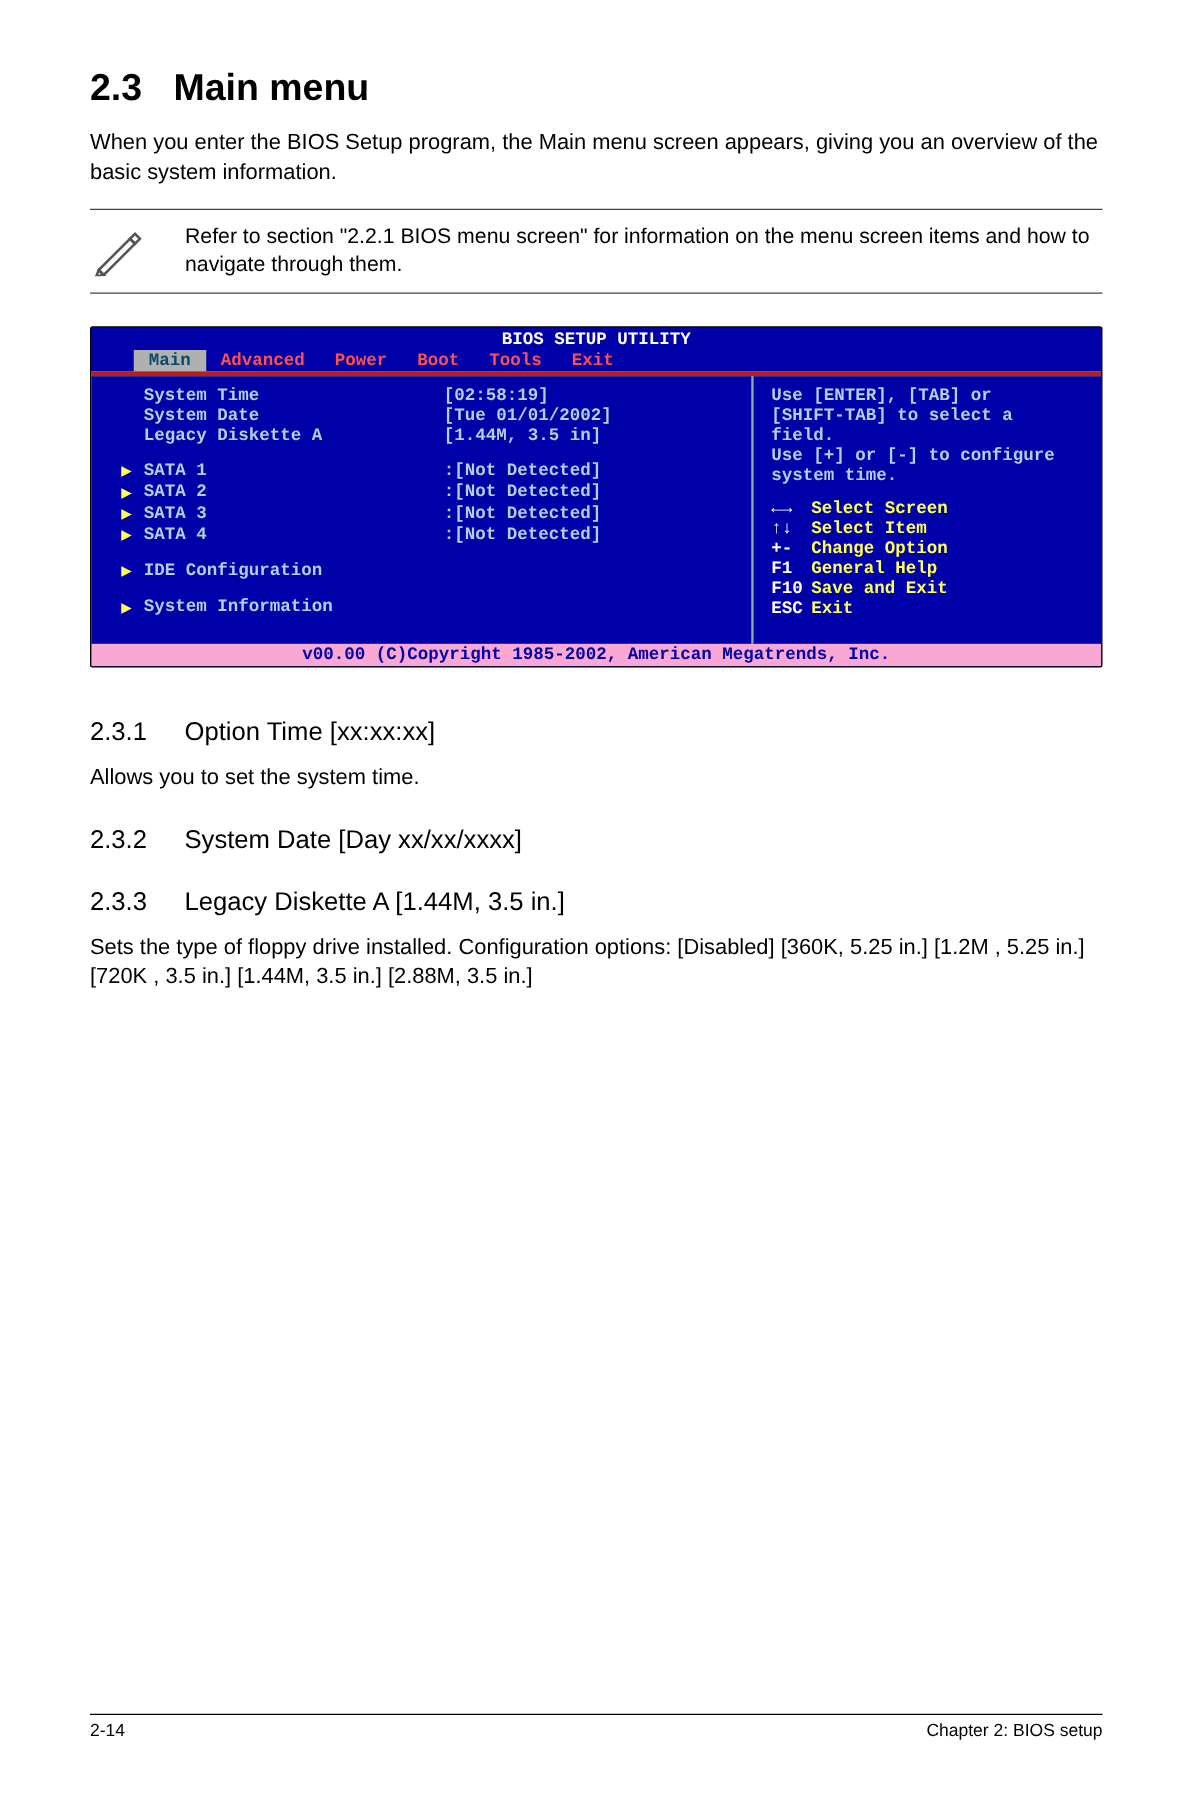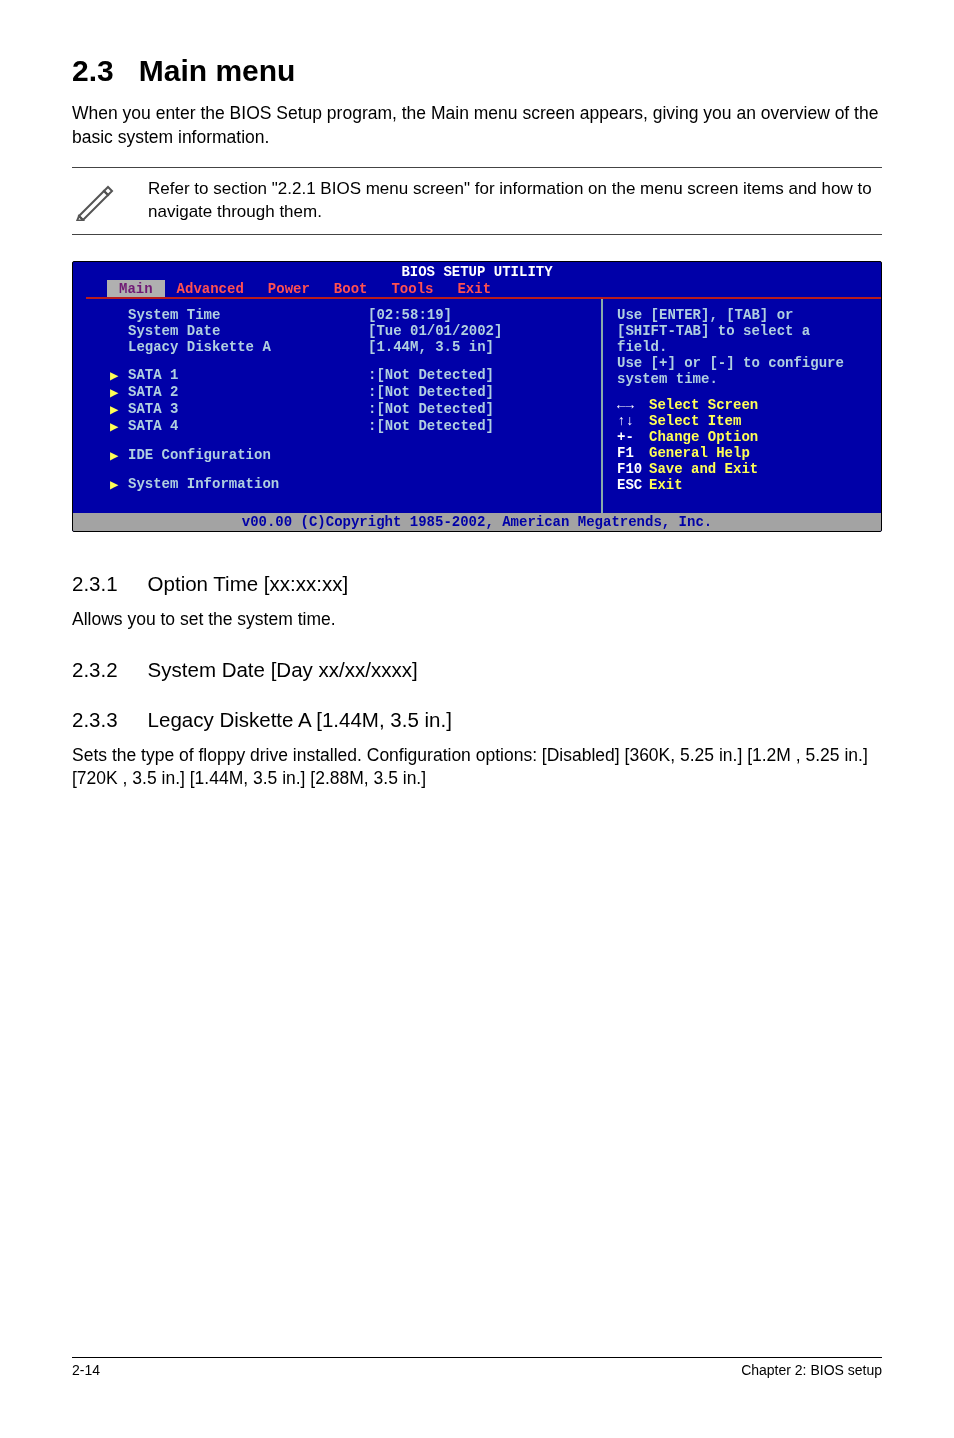--- a/index.html
+++ b/index.html
@@ -72,27 +72,26 @@
     align-items: flex-end;
     padding: 0 34px;
   }
   .bios-tab {
     color: #ff5050;
     padding: 1px 12px 0 12px;
     font-weight: bold;
   }
   .bios-tab.active {
     background: #b0b0b0;
-    color: #701a75;
+    color: #0c4a6e;
   }
   .bios-body {
     display: flex;
     background: #86efac;
-    border-top: 2px solid #b91c1c;
-    margin-left: 13px;
+    border-top: 4px solid #b91c1c;
   }
   .bios-left {
     flex: 1;
     background: #0000a8;
     color: #ff5;
     padding: 8px 16px 20px 24px;
     border-right: 2px solid #8aa;
   }
   .bios-left .row { display:flex; }
   .bios-left .lbl { width: 240px; color: #b0cfe0; }
@@ -106,38 +105,38 @@
     font-weight: bold;
     display:flex;
     flex-direction:column;
     justify-content:space-between;
   }
   .bios-right .help-top { color:#b0cfe0; }
   .bios-right .help-bot { color:#fff; }
   .bios-right .key { color:#fff; display:inline-block; width:32px; }
   .bios-right .act { color:#ff5; }
   .bios-footer {
-    background: #a3a3a3;
+    background: #f9a8d4;
     color: #0000a8;
     text-align: center;
     padding: 1px 0 1px 0;
     font-weight: bold;
   }
 
   h2.sub {
     font-size: 20.5px;
     font-weight: normal;
     margin: 26px 0 12px 0;
     display:flex;
     gap: 30px;
   }
 
   .page-footer {
     border-top: 1px solid #000;
-    margin: 0 72px 60px 72px;
+    margin: 0 72px 46px 72px;
     padding-top: 4px;
     display: flex;
     justify-content: space-between;
     font-size: 14px;
   }
 </style>
 </head>
 <body>
 
 <div class="content">

